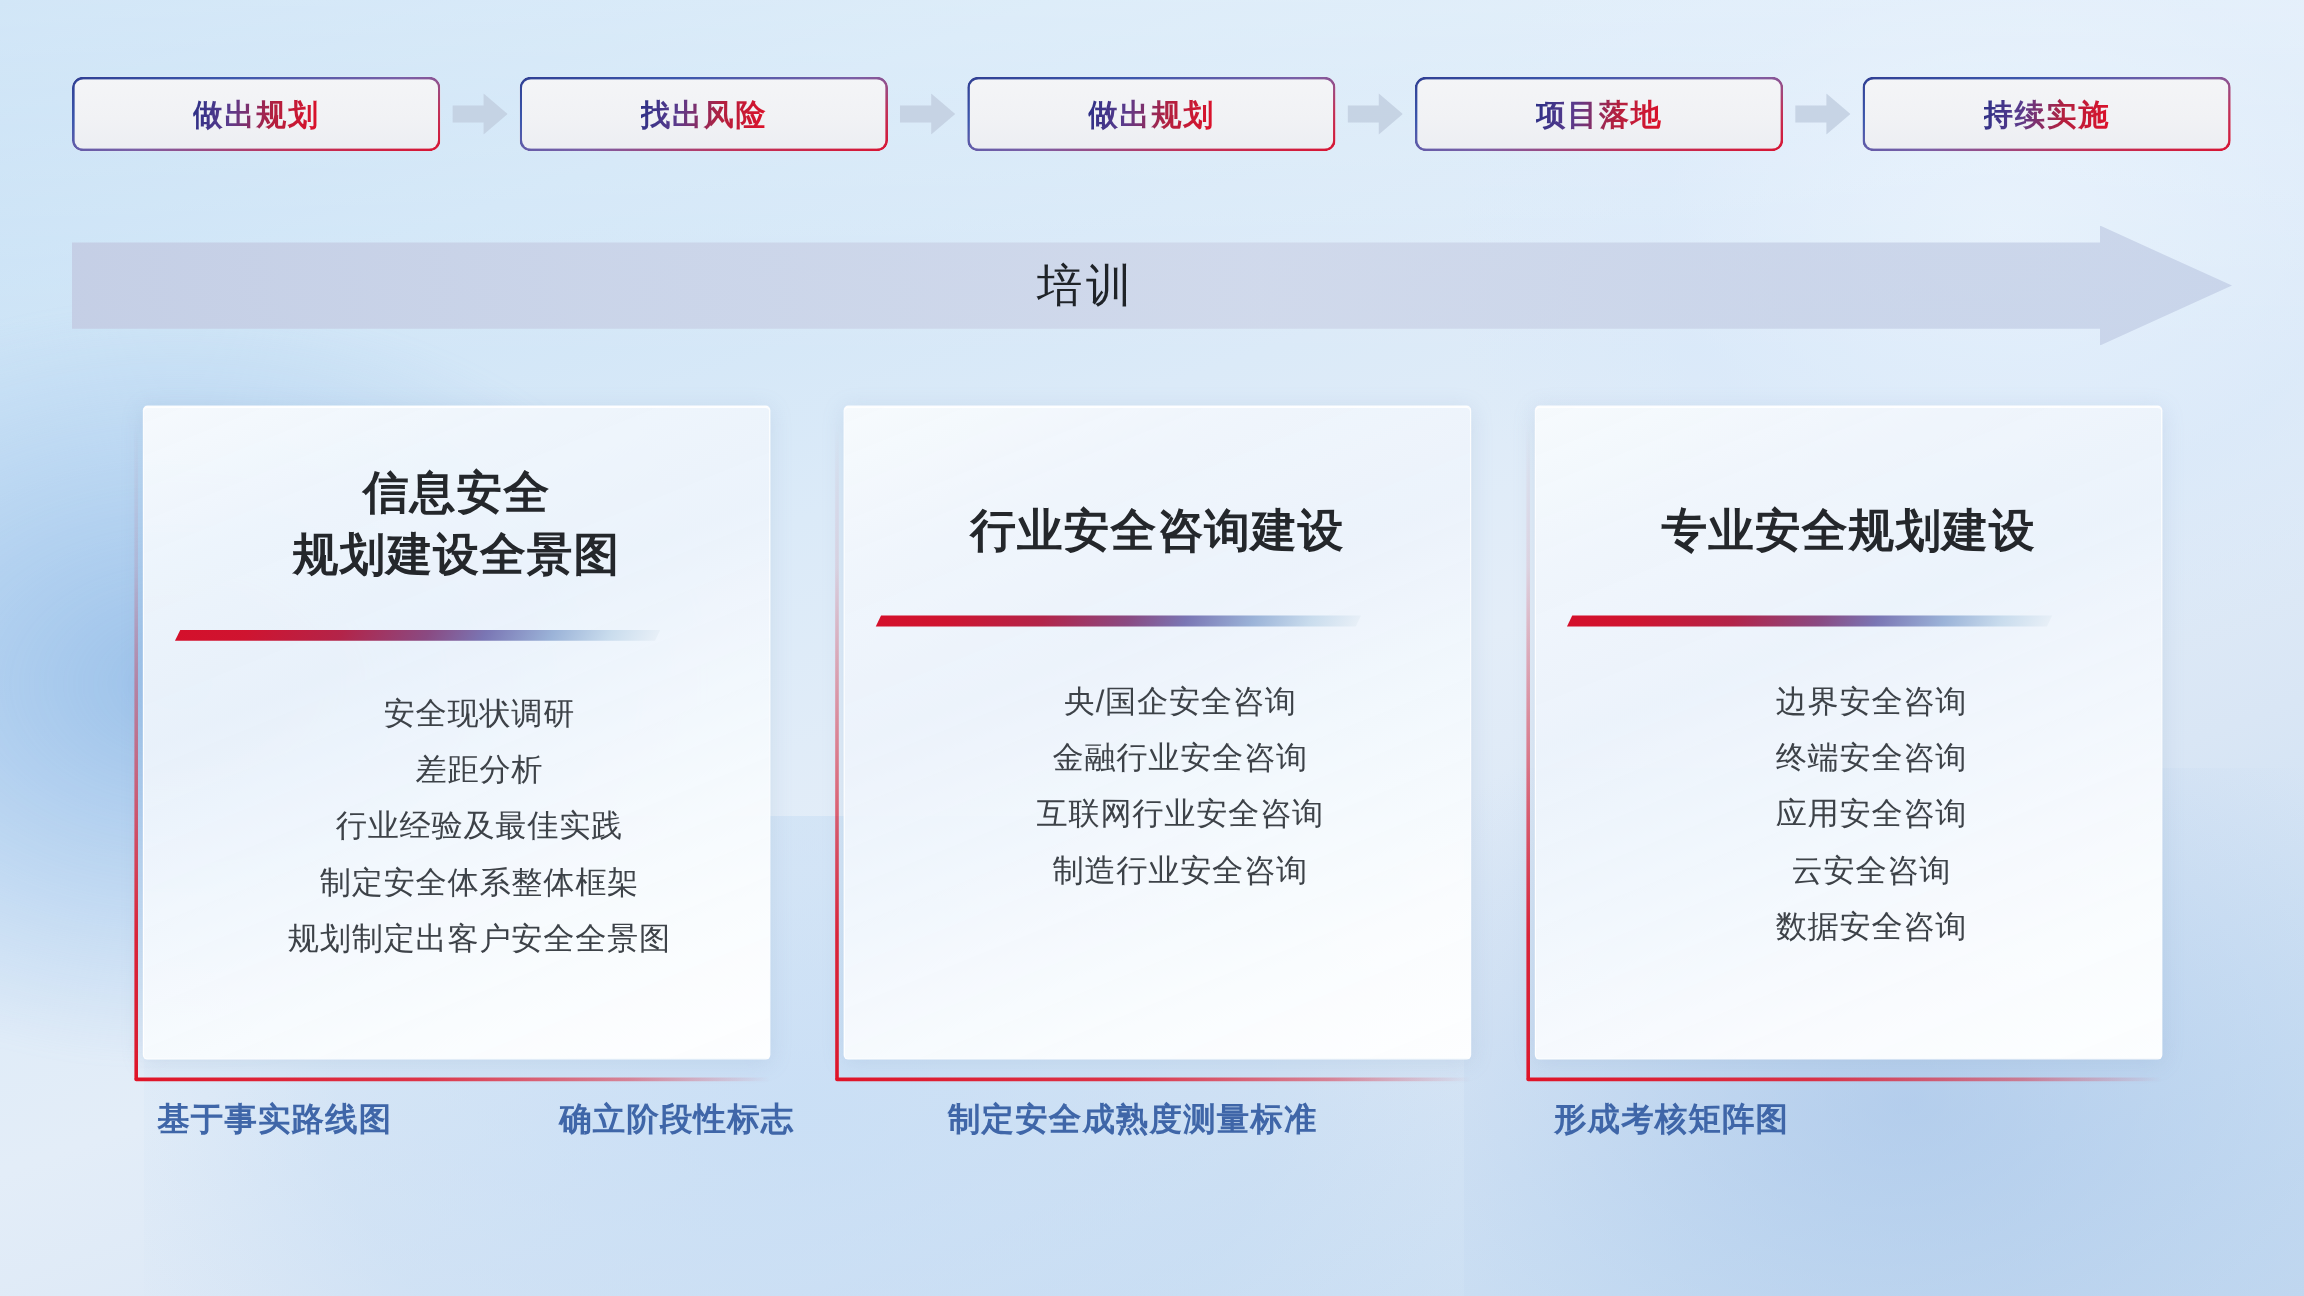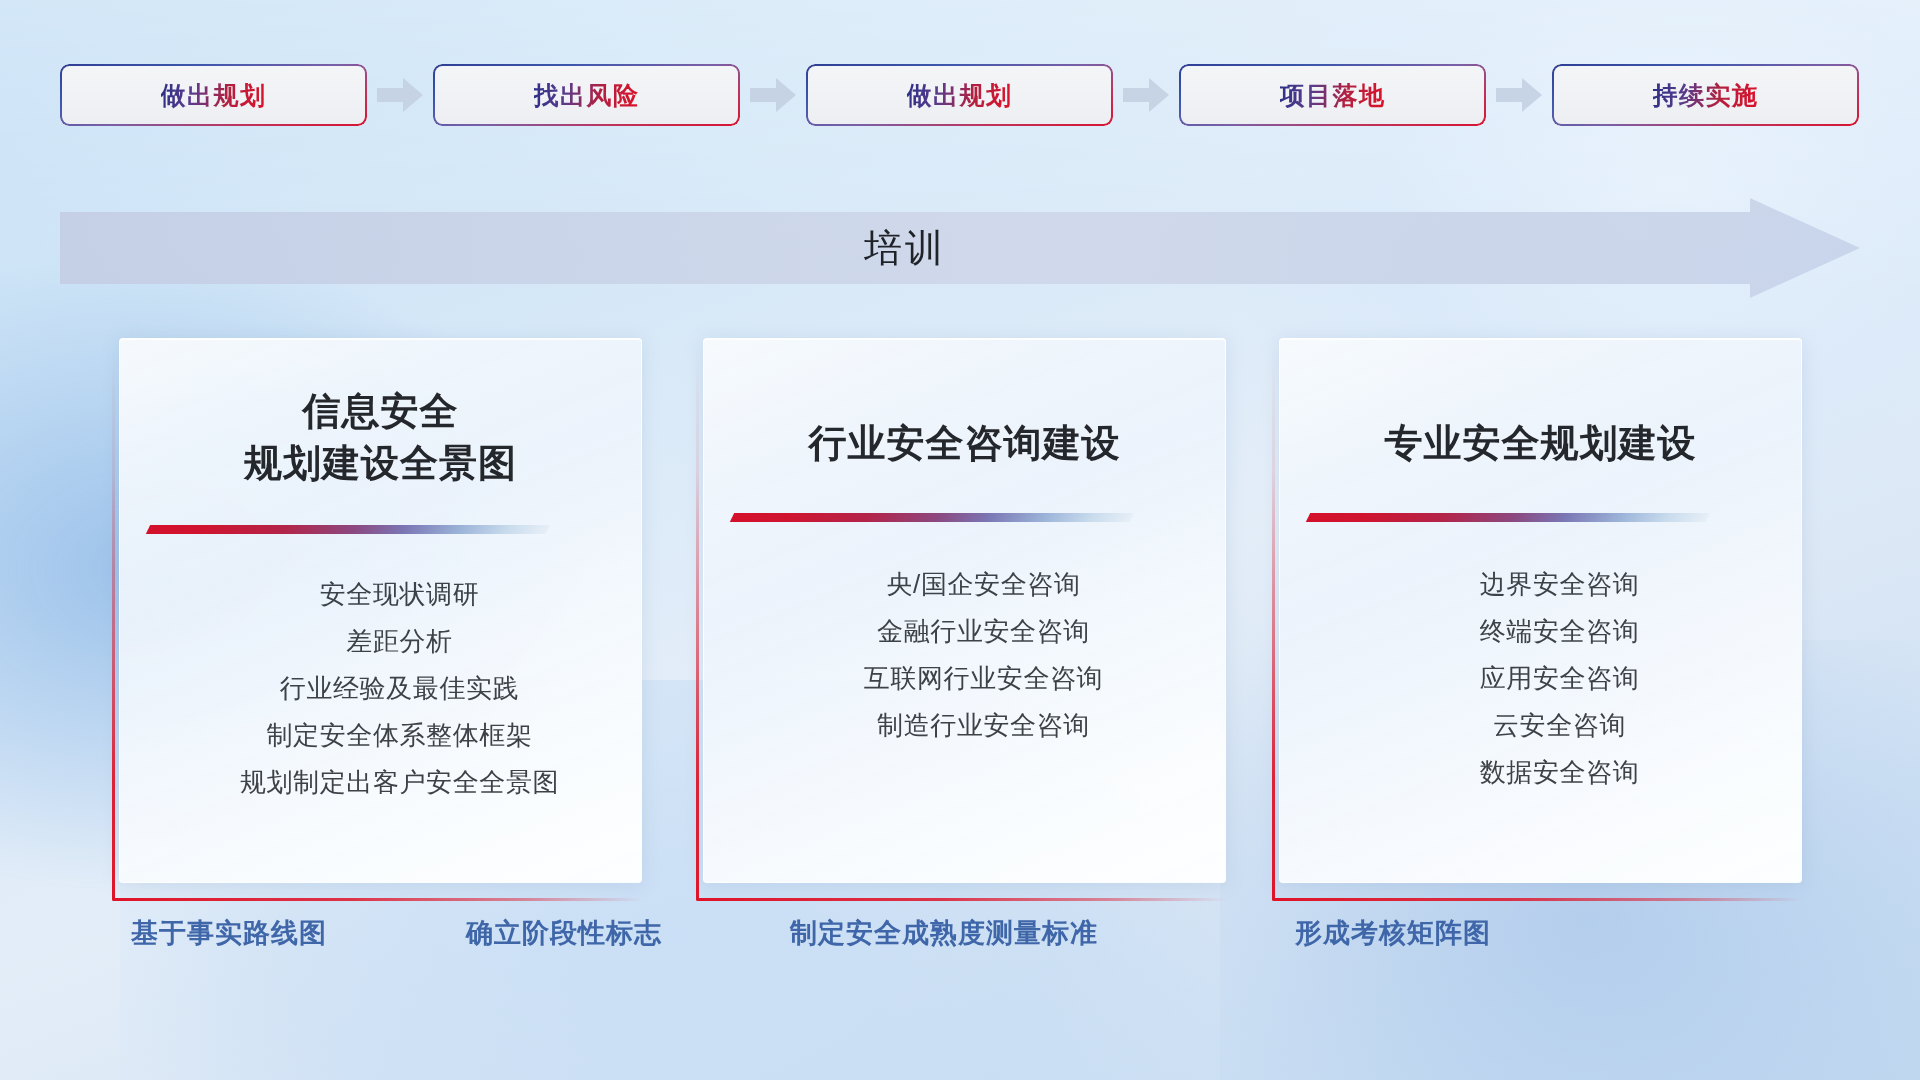--- a/index.html
+++ b/index.html
@@ -115,21 +115,21 @@
     display: flex;
     align-items: center;
     justify-content: center;
   }
   .step-arrow svg { display: block; }
 
   
   .banner {
     position: absolute;
     left: 60px;
-    top: 198px;
+    top: 188px;
     width: 1800px;
     height: 100px;
   }
   .banner-shape {
     position: absolute;
     inset: 0;
     background: linear-gradient(90deg,
         rgba(196,205,228,0.92) 0%,
         rgba(201,210,231,0.88) 25%,
         rgba(206,214,233,0.85) 55%,

